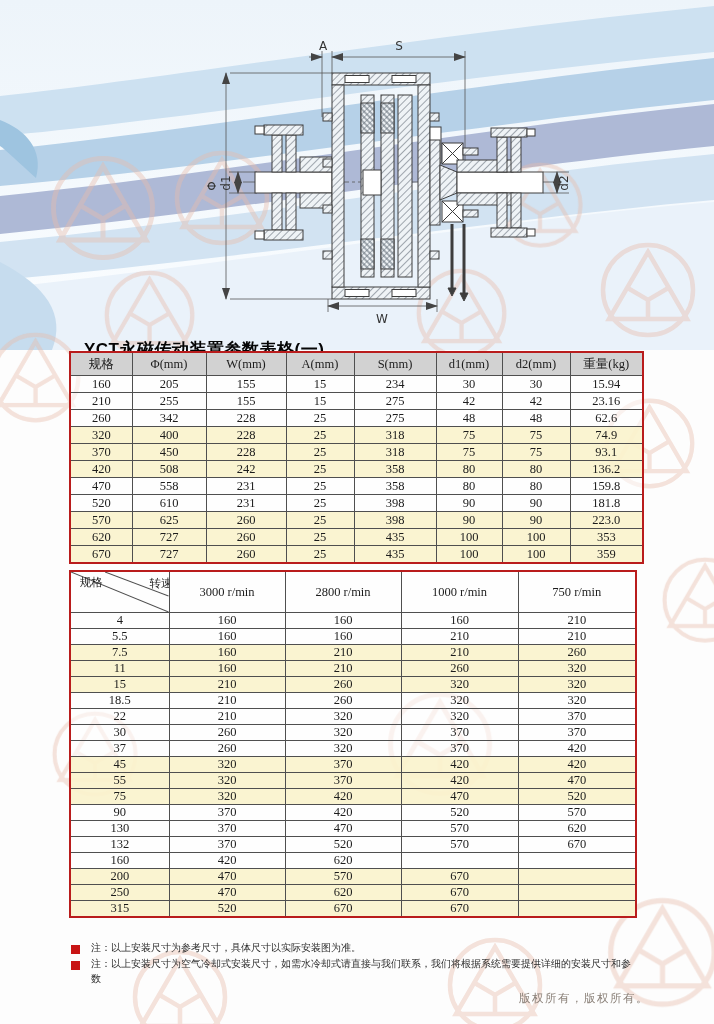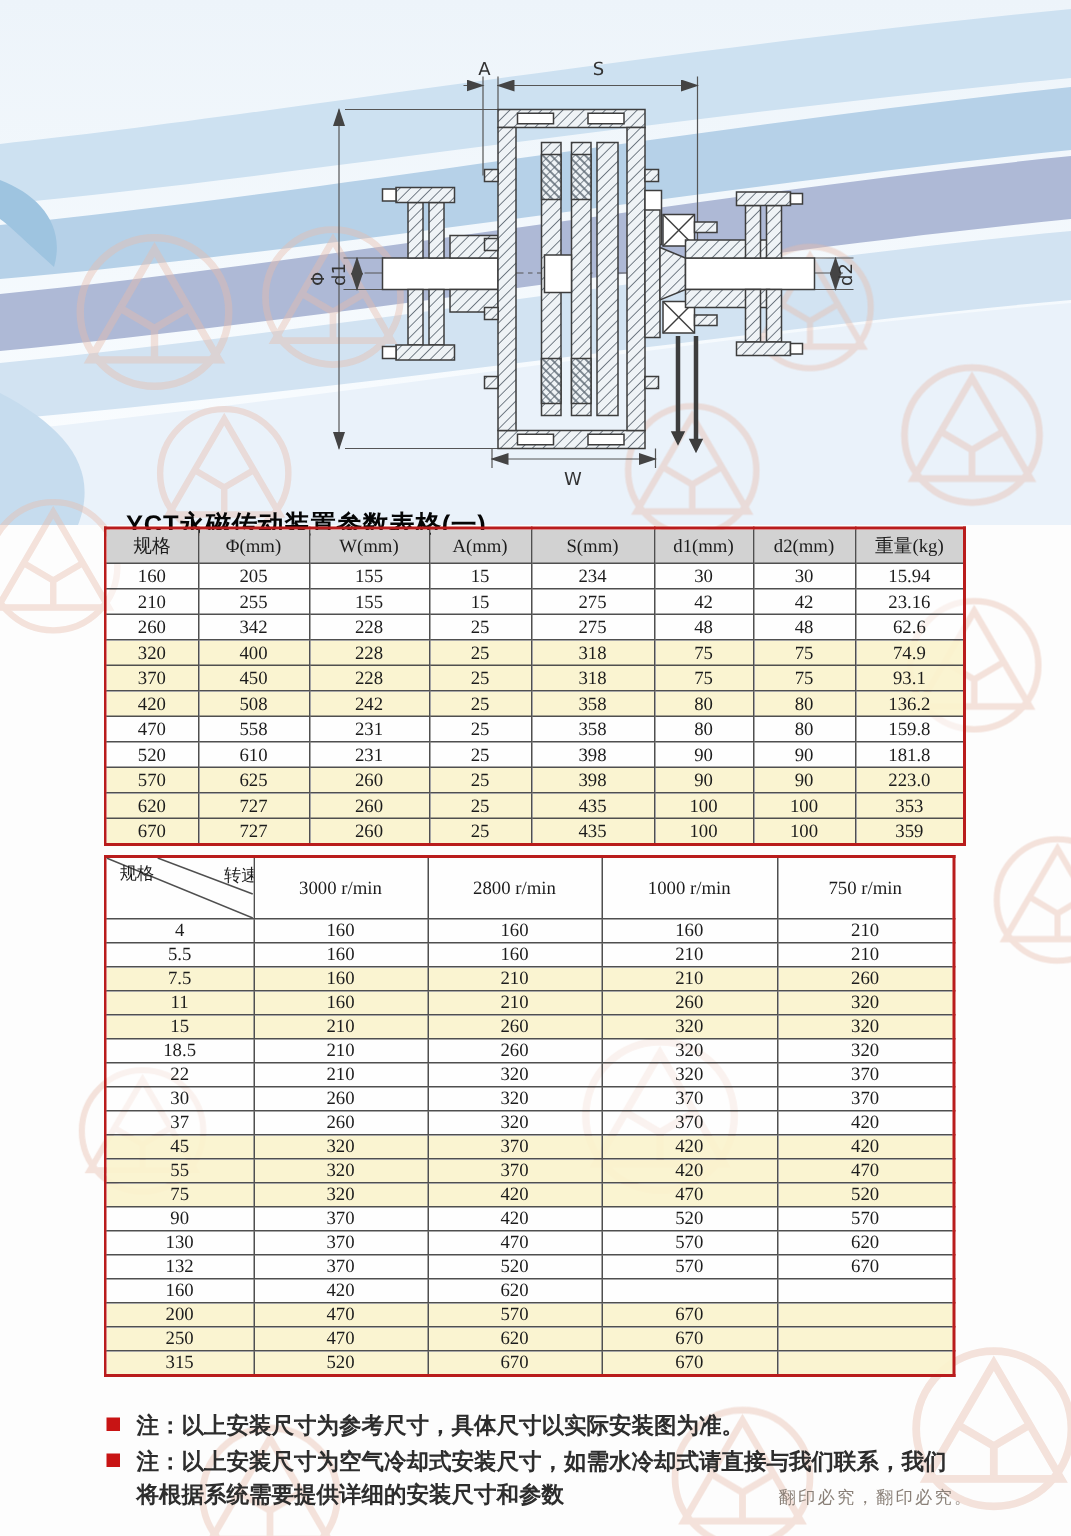--- a/index.html
+++ b/index.html
@@ -17,21 +17,21 @@
   .t2 thead th{background:rgba(255,255,255,.55);height:40px;font-weight:normal;}
   .t2 td{height:15px;background:rgba(255,255,255,.55);}
   tr.hl td{background:rgba(250,243,205,.92);}
   .diag{position:relative;padding:0;}
   .diag svg{position:absolute;left:0;top:0;width:100%;height:100%;}
   .diag span{position:absolute;font-size:11.5px;color:#1c1c1c;}
   .c-tl{left:9%;top:7%;}
   .c-tr{left:64%;top:10%;margin-left:16px;}
   .c-bl{left:3%;top:60%;margin-top:40px;}
   .notes{position:absolute;left:71px;top:940px;width:560px;}
-  .note{display:flex;margin-bottom:1px;font-family:"Liberation Serif",serif;font-weight:bold;font-size:15px;color:#2d2d2d;line-height:1.5;}
+  .note{display:flex;margin-bottom:1px;font-family:"Liberation Serif",serif;font-weight:normal;font-size:10px;color:#2d2d2d;line-height:1.5;}
   .bullet{width:9px;height:9px;background:#c81414;margin:5px 11px 0 0;flex:none;}
   .copyright{position:absolute;left:519px;top:991px;font-size:11.5px;color:#8a8078;font-family:"Liberation Serif",serif;letter-spacing:1.5px;}
   .dimtext{font-family:"DejaVu Sans",sans-serif;font-size:12px;fill:#333;}
 </style>
 </head>
 <body>
 
 <div class="page">
 
   <svg class="bg-waves" width="714" height="350" viewBox="0 0 714 350">
@@ -496,14 +496,14 @@
       <div class="note">
         <span class="bullet"></span>
         <span>注：以上安装尺寸为参考尺寸，具体尺寸以实际安装图为准。</span>
       </div>
       <div class="note">
         <span class="bullet"></span>
         <span>注：以上安装尺寸为空气冷却式安装尺寸，如需水冷却式请直接与我们联系，我们将根据系统需要提供详细的安装尺寸和参数</span>
       </div>
     </div>
 
-  <div class="copyright">翻印必究，翻印必究。</div>
+  <div class="copyright">版权所有，版权所有。</div>
 </div>
 
 </body></html>

